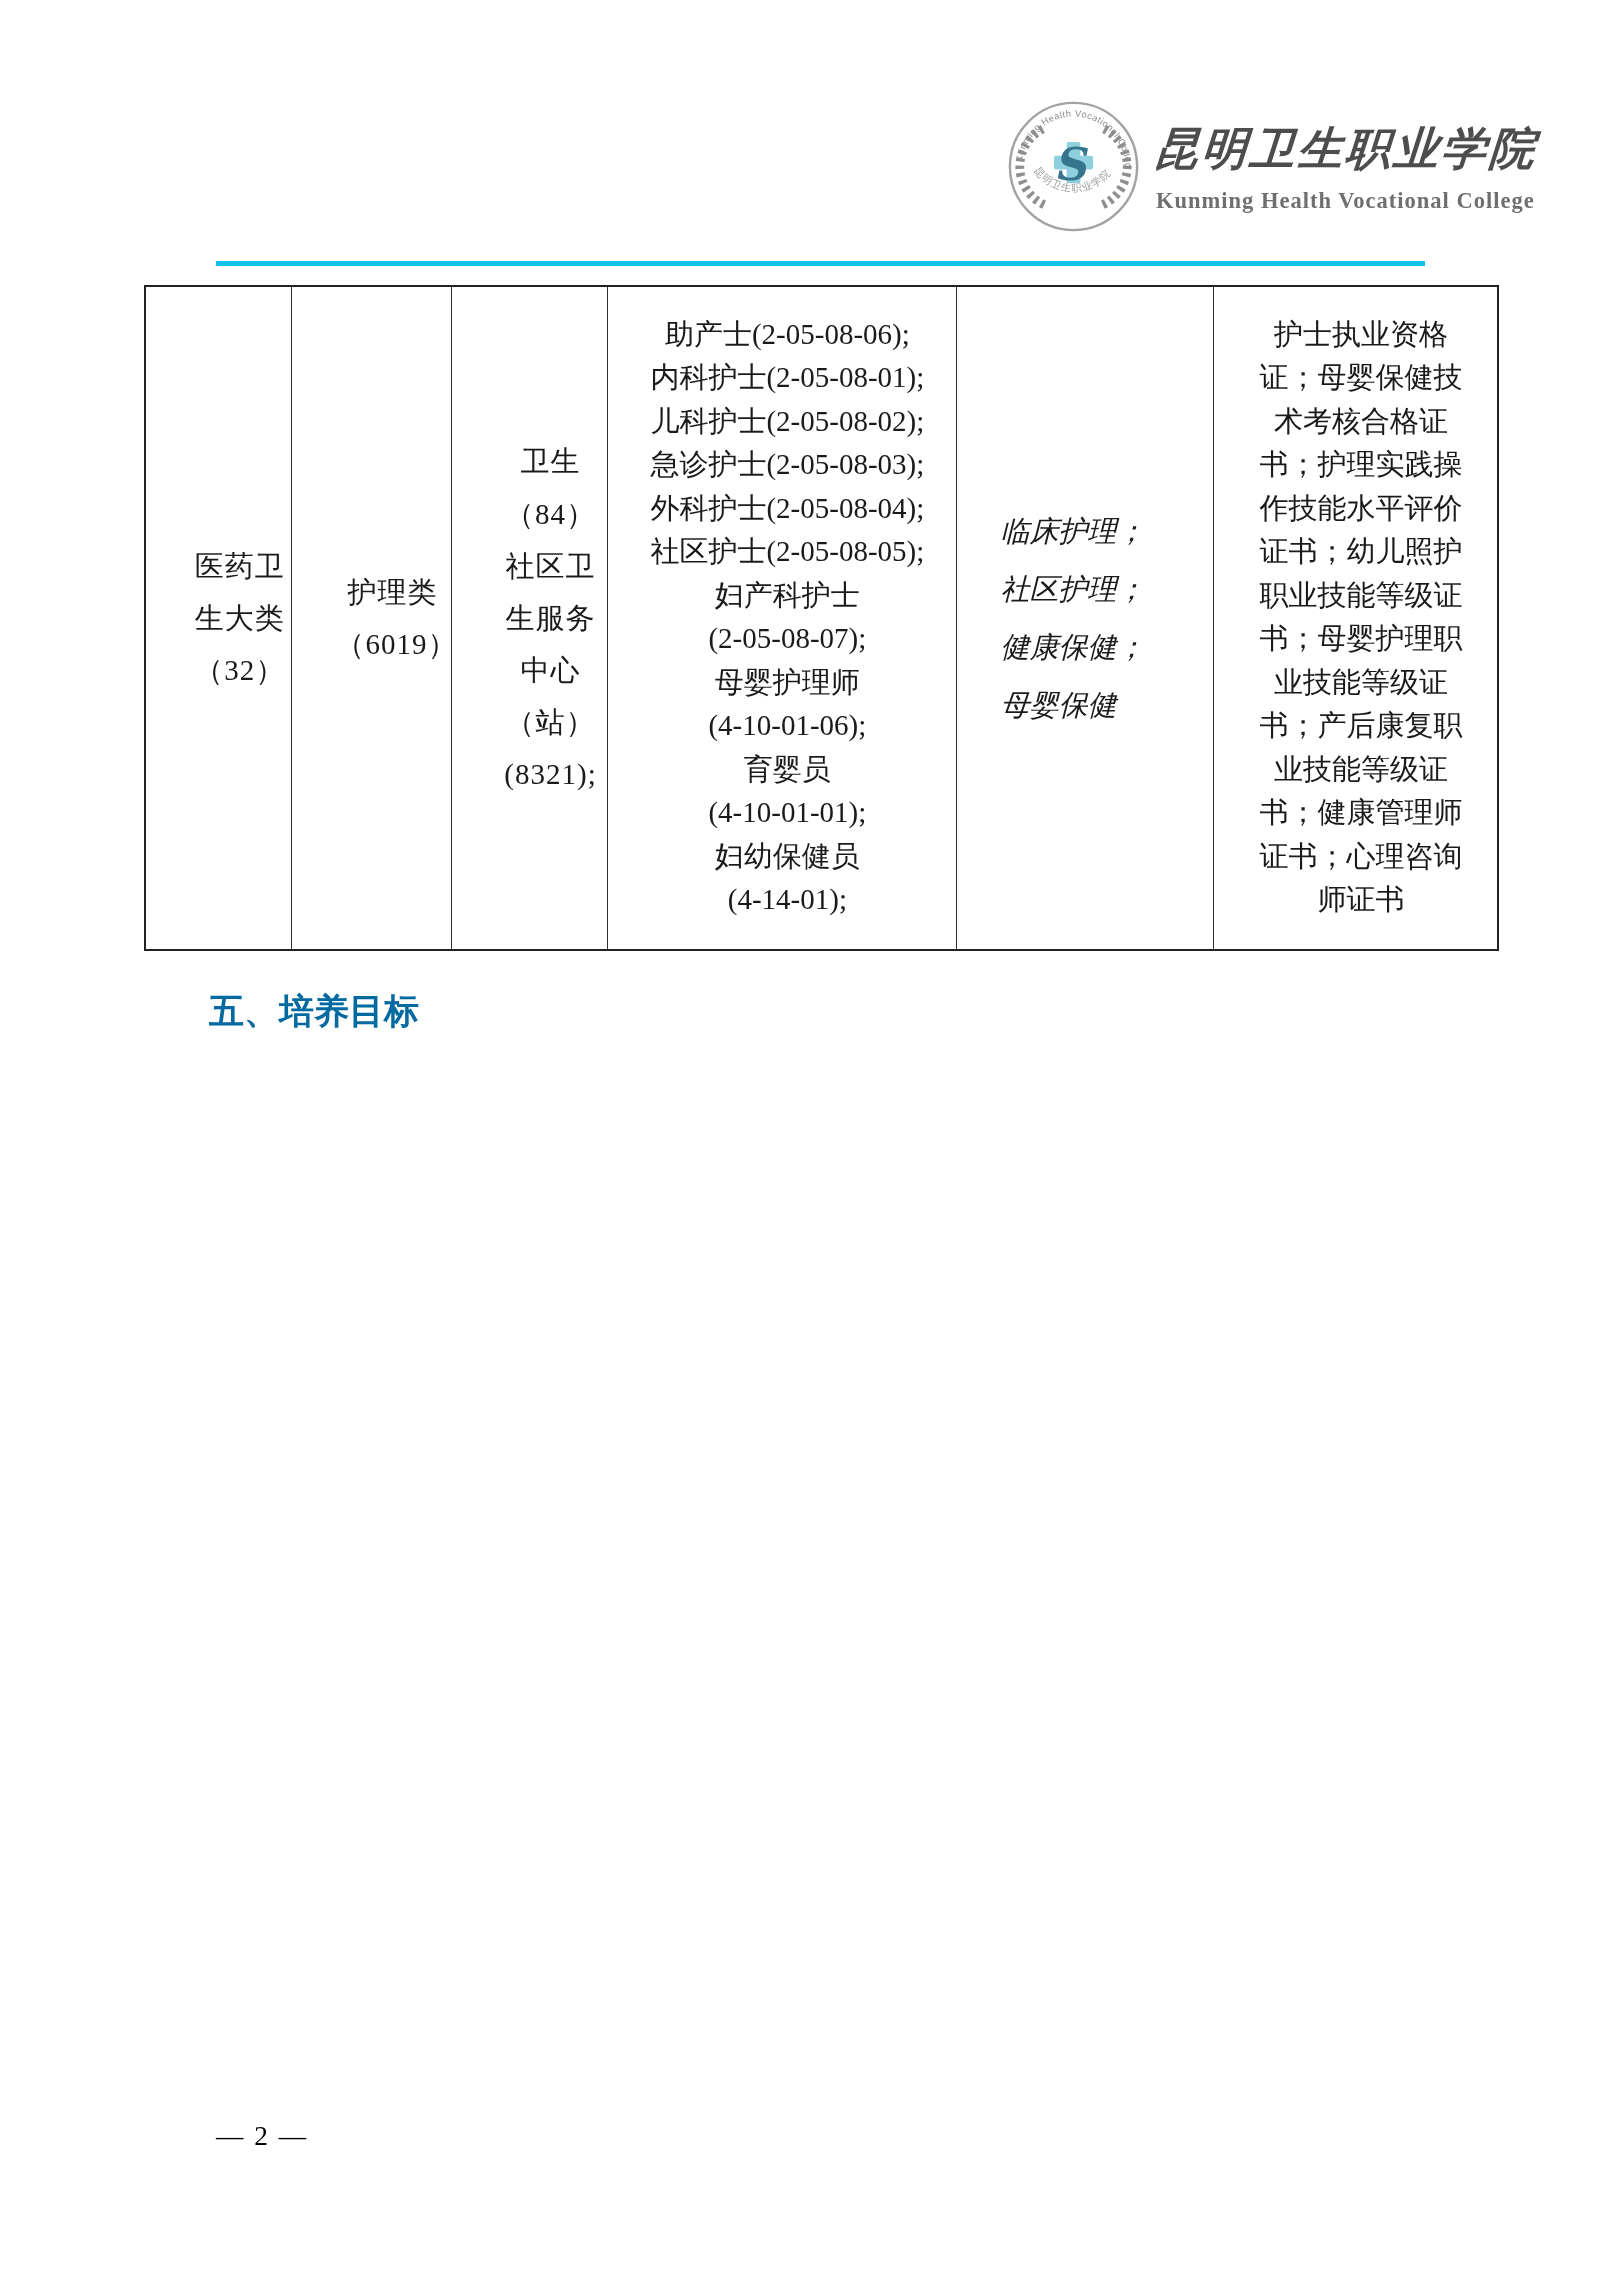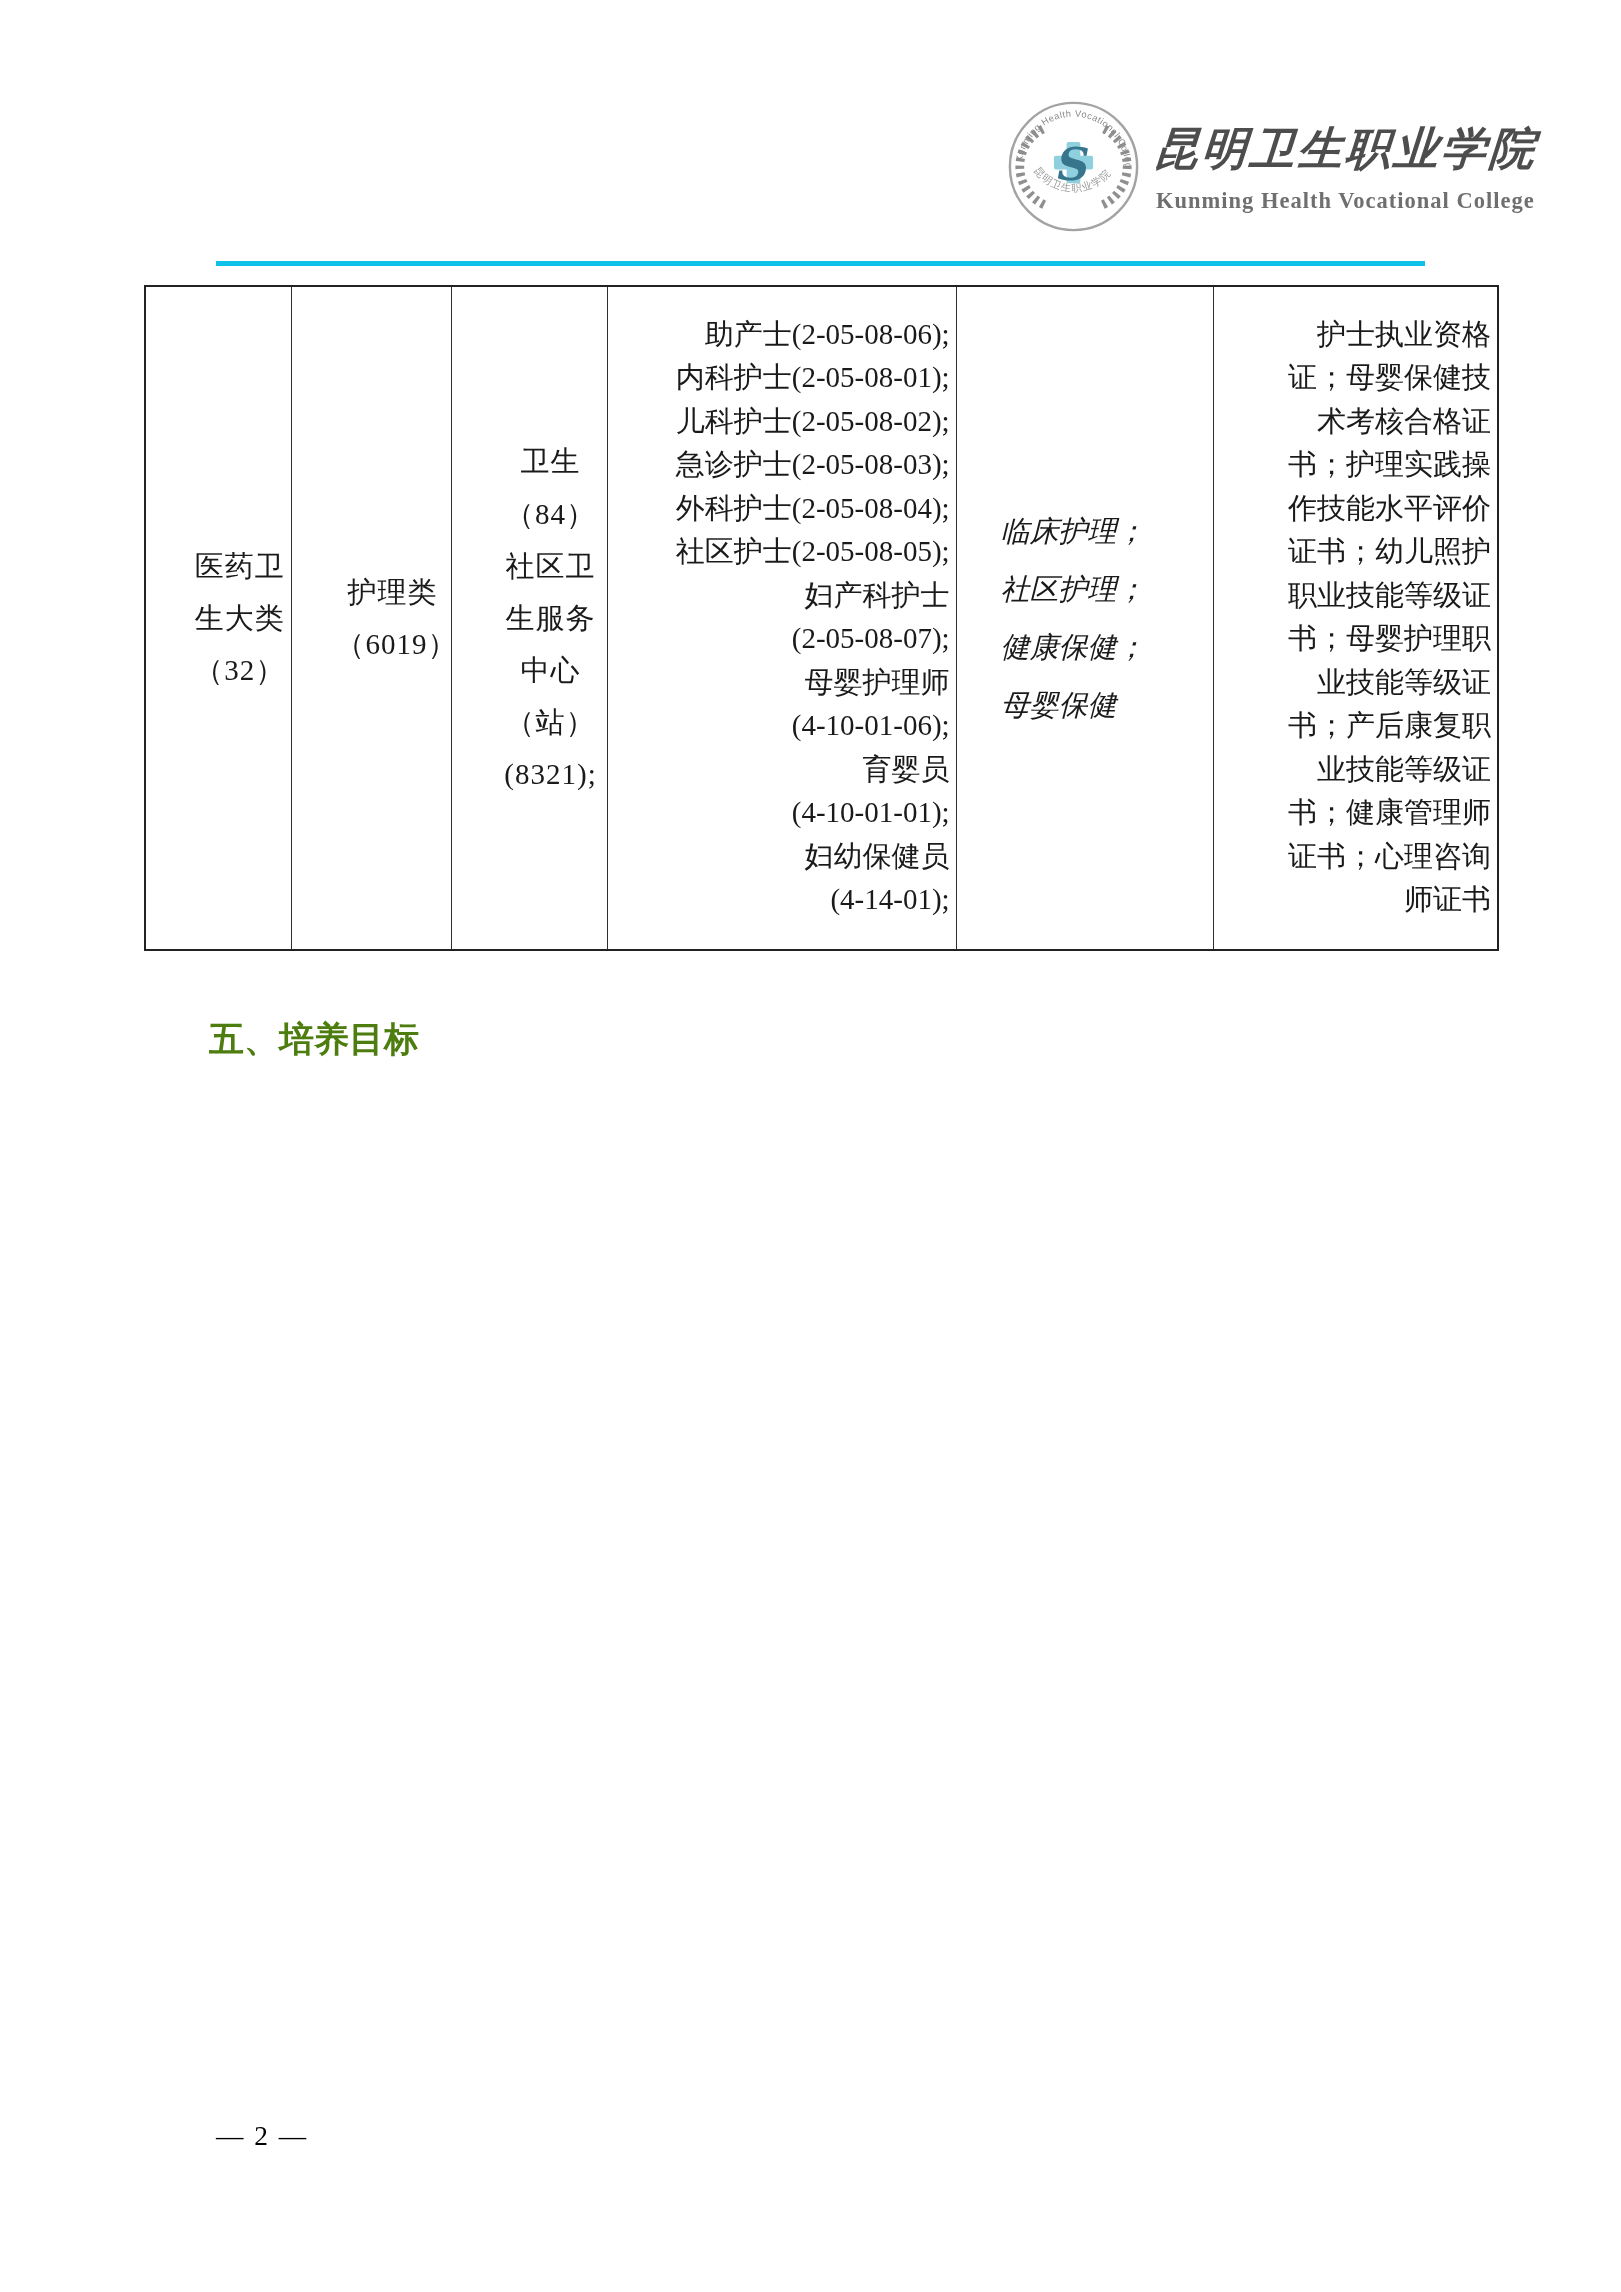--- a/index.html
+++ b/index.html
@@ -44,26 +44,26 @@
   }
   .prog-table td{
     border:1px solid #2e2e2e;
     white-space:pre-line;
     overflow:hidden;
     padding-left:44px;
   }
   .prog-table{border:2px solid #222;}
   td.cmid{text-align:center; vertical-align:middle; line-height:1.8; letter-spacing:1px;}
   td.cmid5{vertical-align:middle; line-height:2.0;font-style:italic;}
-  td.ctop{text-align:right; vertical-align:top; padding:25.5px 5.9px 0 17.6px;}
+  td.ctop{text-align:center; vertical-align:top; padding:25.5px 5.9px 0 17.6px;}
   
   .sec-heading{
-    position:absolute; left:144px; top:1016px; width:1341px;
+    position:absolute; left:144px; top:988px; width:1341px;
     font-family:"Liberation Sans","DejaVu Sans",sans-serif;
-    font-weight:700; font-size:35px; color:#4d7c0f;
+    font-weight:700; font-size:35px; color:#0369a1;
     padding-left:65px;
   }
   .body-text{
     position:absolute; left:144px; top:1045px; width:1341px;
   }
   .body-text p{
     margin:0 0 5.9px 0;
     font-size:37px; line-height:81px;
     text-align:justify; text-indent:2em;
     color:#151515;

